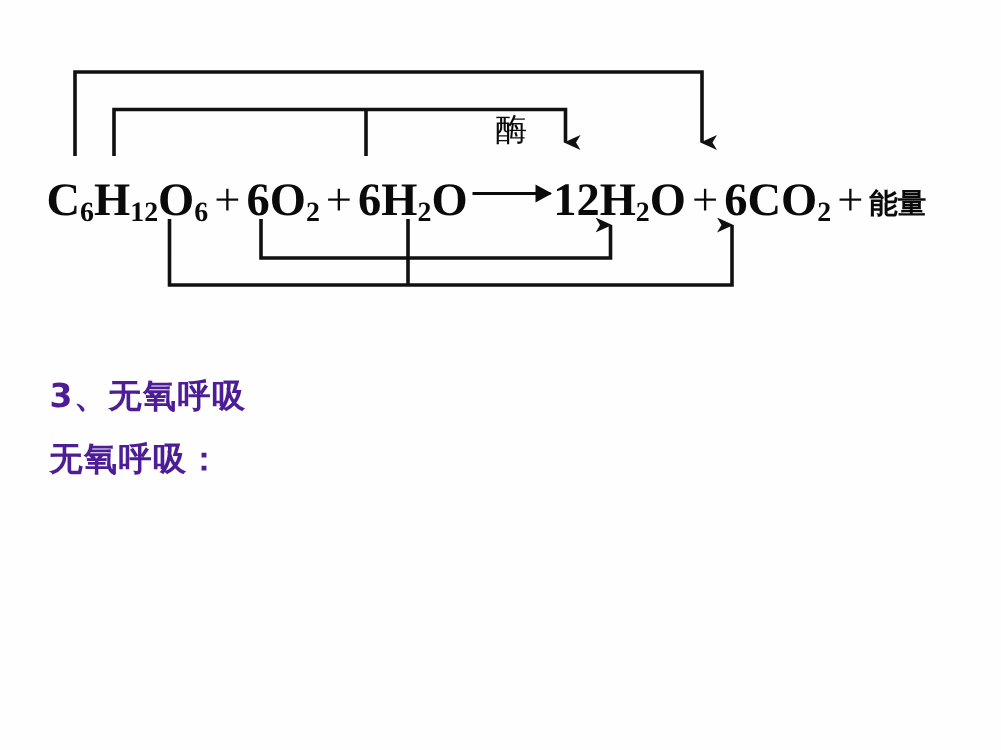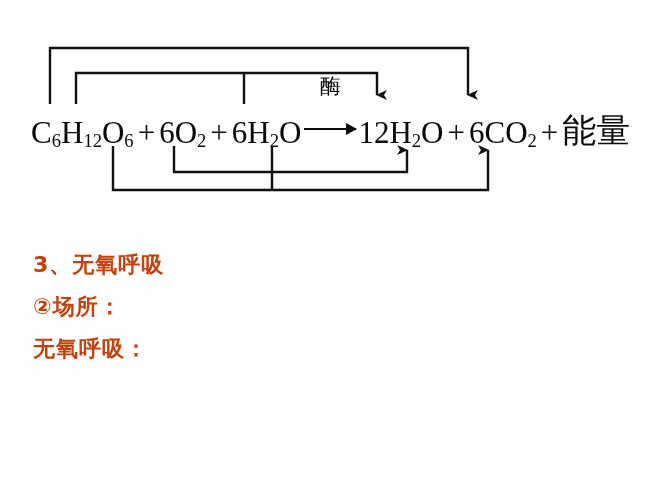--- a/index.html
+++ b/index.html
@@ -51,34 +51,35 @@
     font-family: "Liberation Serif", serif;
     font-size: 31px;
     line-height: 40px;
     letter-spacing: 0px;
     color: #0a0a0a;
   }
 
   .term {
     display: inline-block;
     vertical-align: baseline;
+    font-weight: bold;
   }
   .term sub {
     font-size: 0.60em;
     vertical-align: -0.22em;
     letter-spacing: 0;
   }
   .plus {
     display: inline-block;
     padding: 0 4px;
     vertical-align: baseline;
   }
   .cjk {
     font-family: "DejaVu Sans", sans-serif;
-    font-size: 34px;
+    font-size: 19px;
     vertical-align: 1px;
   }
 
   
   #reaction-arrow-group {
     position: relative;
     display: inline-block;
     width: 52px;
     height: 40px;
     vertical-align: baseline;
@@ -119,21 +120,21 @@
     position: absolute;
     left: 33px;
     top: 244px;
     width: 420px;
   }
   .note-line {
     font-family: "DejaVu Sans", sans-serif;
     font-weight: bold;
     font-size: 22px;
     line-height: 42px;
-    color: #c2410c;
+    color: #4c1d95;
     white-space: nowrap;
     letter-spacing: 1px;
   }
 </style>
 </head>
 <body>
 
 <div id="page">
 
   <div id="equation-diagram">
@@ -165,17 +166,16 @@
     </svg>
 
     <div id="equation-row">
 
       <span class="term"><span>C</span><sub>6</sub><span>H</span><sub>12</sub><span>O</span><sub>6</sub></span><span class="plus">+</span><span class="term"><span>6O</span><sub>2</sub></span><span class="plus">+</span><span class="term"><span>6H</span><sub>2</sub><span>O</span></span><span id="reaction-arrow-group"><span id="enzyme-label" class="cjk">酶</span><span id="reaction-arrow-line"></span><span id="reaction-arrow-head"></span></span><span class="term"><span>12H</span><sub>2</sub><span>O</span></span><span class="plus">+</span><span class="term"><span>6CO</span><sub>2</sub></span><span class="plus">+</span><span class="term cjk">能量</span>
     </div>
   </div>
 
   <div id="notes-block">
     <div class="note-line">3、无氧呼吸</div>
-    <div class="note-line">②场所：</div>
     <div class="note-line">无氧呼吸：</div>
   </div>
 
 </div>
 
 </body></html>

